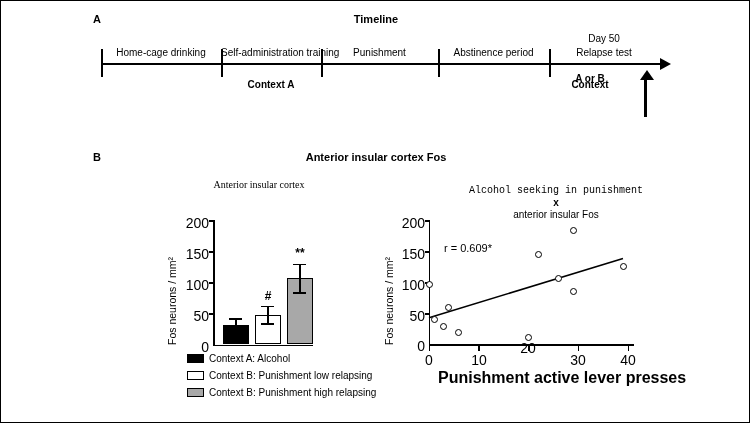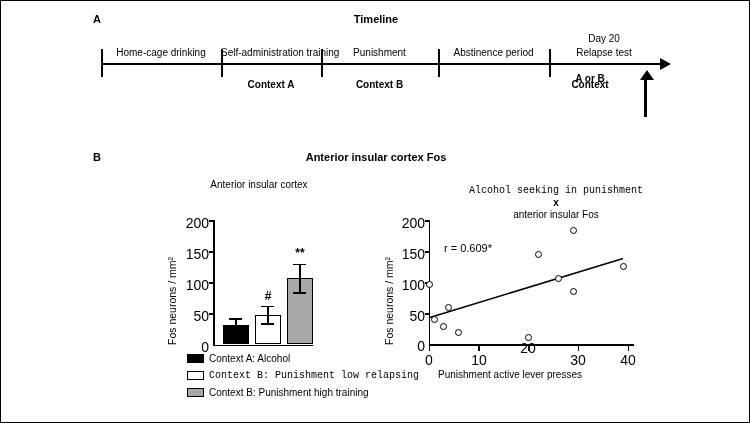--- a/index.html
+++ b/index.html
@@ -87,22 +87,23 @@
   }
   .ytick-label {
     text-align: right;
     width: 30px;
   }
   .xtick-label {
     text-align: center;
     width: 30px;
   }
   .axis-title {
-    font-size: 10px;
-    white-space: nowrap;
+    font-size: 16px;
+    white-space: nowrap;
+    font-weight: bold;
   }
   .ylab-rot {
     transform: rotate(-90deg);
     transform-origin: left top;
     white-space: nowrap;
     font-size: 10.5px;
   }
 
   
   .bar {
@@ -171,36 +172,35 @@
   <div class="abs tl-tick" style="left:100px; top:48px; height:28px;"></div>
   <div class="abs tl-tick" style="left:220px; top:48px; height:28px;"></div>
   <div class="abs tl-tick" style="left:320px; top:48px; height:28px;"></div>
   <div class="abs tl-tick" style="left:437px; top:48px; height:28px;"></div>
   <div class="abs tl-tick" style="left:548px; top:48px; height:28px;"></div>
 
   <div class="abs tl-label-top" style="left:100px; top:46px; width:120px;">Home-cage drinking</div>
   <div class="abs tl-label-top" style="left:220px; top:46px; width:100px;">Self-administration training</div>
   <div class="abs tl-label-top" style="left:320px; top:46px; width:117px;">Punishment</div>
   <div class="abs tl-label-top" style="left:437px; top:46px; width:111px;">Abstinence period</div>
-  <div class="abs tl-label-top" style="left:548px; top:32px; width:110px;">Day 20</div>
+  <div class="abs tl-label-top" style="left:548px; top:32px; width:110px;">Day 50</div>
   <div class="abs tl-label-top" style="left:548px; top:46px; width:110px;">Relapse test</div>
 
   <div class="abs tl-label-bot" style="left:220px; top:78px; width:100px;">Context A</div>
-  <div class="abs tl-label-bot" style="left:320px; top:78px; width:117px;">Context B</div>
   <div class="abs tl-label-bot" style="left:548px; top:78px; width:82px;">Context</div>
   <div class="abs tl-label-bot" style="left:548px; top:72px; width:82px;">A or B</div>
 
   <div class="abs perf-shaft" style="left:643px; top:78px; height:38px;"></div>
   <div class="abs perf-head" style="left:639px; top:69px;"></div>
 
   <div class="abs panel-label" style="left:92px; top:150px;">B</div>
 
   <div class="abs title-bold" style="left:255px; top:150px; width:240px;">Anterior insular cortex Fos</div>
 
-  <div class="abs title-plain" style="left:168px; top:178px; width:180px;">Anterior insular cortex</div>
+  <div class="abs title-plain" style="left:168px; top:178px; width:180px;font-family:Liberation Serif, serif;">Anterior insular cortex</div>
 
   <div class="abs" style="left:165px; top:344px;">
     <div class="ylab-rot">Fos neurons / mm²</div>
   </div>
 
   <div class="abs tick-label ytick-label" style="left:178px; top:214px;">200</div>
   <div class="abs tick-label ytick-label" style="left:178px; top:245px;">150</div>
   <div class="abs tick-label ytick-label" style="left:178px; top:276px;">100</div>
   <div class="abs tick-label ytick-label" style="left:178px; top:307px;">50</div>
   <div class="abs tick-label ytick-label" style="left:178px; top:338px;">0</div>
@@ -226,27 +226,27 @@
   <div class="bar bar-gray" style="left:286px; top:276.9px; width:26px; height:66.6px;"></div>
   <div class="err-v" style="left:298.2px; top:262.6px; height:28.6px;"></div>
   <div class="err-c" style="left:292px; top:262.6px; width:13px;"></div>
   <div class="err-c" style="left:292px; top:291.2px; width:13px;"></div>
   <div class="sig" style="left:279px; top:245px;">**</div>
 
   <div class="legend-row" style="left:186px; top:352px;">
     <span class="legend-swatch" style="background:#000000;"></span>
     <span class="legend-text">Context A: Alcohol</span>
   </div>
-  <div class="legend-row" style="left:186px; top:369px;font-family:Liberation Mono, monospace;">
+  <div class="legend-row" style="left:186px; top:369px;">
     <span class="legend-swatch" style="background:#ffffff;"></span>
     <span class="legend-text">Context B: Punishment low relapsing</span>
   </div>
   <div class="legend-row" style="left:186px; top:386px;">
     <span class="legend-swatch" style="background:#a8a8a8;"></span>
-    <span class="legend-text">Context B: Punishment high training</span>
+    <span class="legend-text">Context B: Punishment high relapsing</span>
   </div>
 
   <div class="abs title-plain" style="left:440px; top:184px; width:230px;font-family:Liberation Mono, monospace;">Alcohol seeking in punishment</div>
   <div class="abs title-plain" style="left:440px; top:196px; width:230px; font-weight:bold;">x</div>
   <div class="abs title-plain" style="left:440px; top:208px; width:230px;">anterior insular Fos</div>
 
   <div class="abs" style="left:382px; top:344px;">
     <div class="ylab-rot">Fos neurons / mm²</div>
   </div>
 

